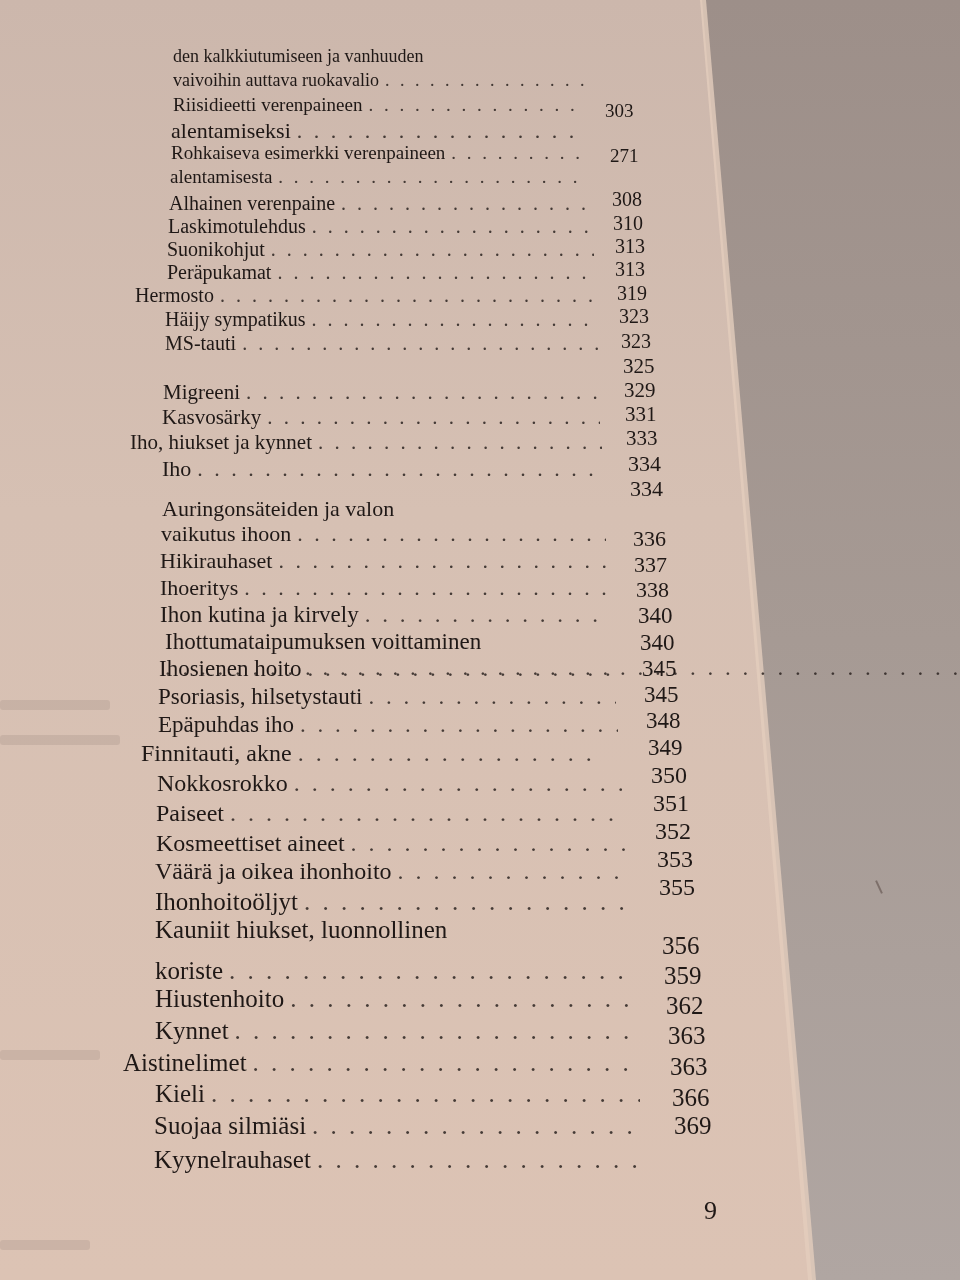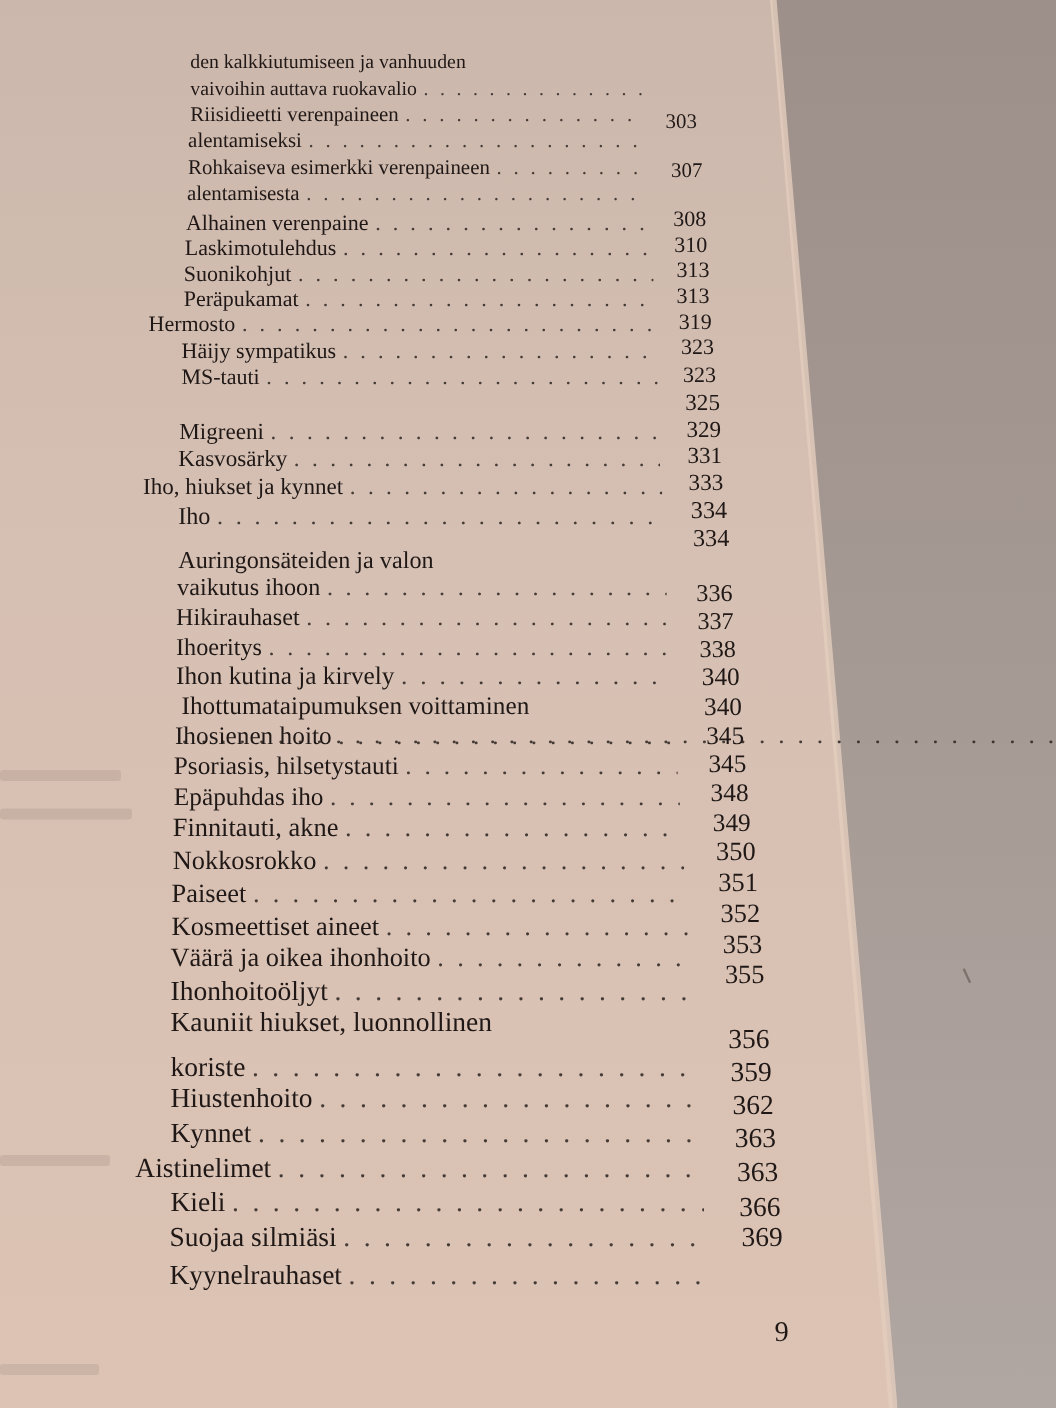--- a/index.html
+++ b/index.html
@@ -123,21 +123,21 @@
         <span class="toc-title">den kalkkiutumiseen ja vanhuuden</span>
       </div>
       <div class="toc-row" style="left: 173px; top: 70px; width: 417px; font-size: 18px;">
         <span class="toc-title">vaivoihin auttava ruokavalio</span>
         <span class="toc-dots"></span>
       </div>
       <div class="toc-row" style="left: 173px; top: 94px; width: 417px; font-size: 19px;">
         <span class="toc-title">Riisidieetti verenpaineen</span>
         <span class="toc-dots"></span>
       </div>
-      <div class="toc-row" style="left: 171px; top: 118px; width: 419px; font-size: 19px;">
+      <div class="toc-row" style="left: 171px; top: 118px; width: 419px; font-size: 22px;">
         <span class="toc-title">alentamiseksi</span>
         <span class="toc-dots"></span>
       </div>
       <div class="toc-row" style="left: 171px; top: 142px; width: 424px; font-size: 19px;">
         <span class="toc-title">Rohkaiseva esimerkki verenpaineen</span>
         <span class="toc-dots"></span>
       </div>
       <div class="toc-row" style="left: 170px; top: 166px; width: 425px; font-size: 19px;">
         <span class="toc-title">alentamisesta</span>
         <span class="toc-dots"></span>
@@ -214,21 +214,21 @@
         <span class="toc-dots"></span>
       </div>
       <div class="toc-row" style="left: 158px; top: 684px; width: 464px; font-size: 23px;">
         <span class="toc-title">Psoriasis, hilsetystauti</span>
         <span class="toc-dots"></span>
       </div>
       <div class="toc-row" style="left: 158px; top: 712px; width: 466px; font-size: 23px;">
         <span class="toc-title">Epäpuhdas iho</span>
         <span class="toc-dots"></span>
       </div>
-      <div class="toc-row" style="left: 157px; top: 740px; width: 469px; font-size: 24px;">
+      <div class="toc-row" style="left: 141px; top: 740px; width: 469px; font-size: 24px;">
         <span class="toc-title">Finnitauti, akne</span>
         <span class="toc-dots"></span>
       </div>
       <div class="toc-row" style="left: 156px; top: 800px; width: 474px; font-size: 24px;">
         <span class="toc-title">Paiseet</span>
         <span class="toc-dots"></span>
       </div>
       <div class="toc-row" style="left: 157px; top: 770px; width: 471px; font-size: 24px;">
         <span class="toc-title">Nokkosrokko</span>
         <span class="toc-dots"></span>
@@ -270,21 +270,21 @@
       </div>
       <div class="toc-row" style="left: 154px; top: 1112px; width: 494px; font-size: 25px;">
         <span class="toc-title">Suojaa silmiäsi</span>
         <span class="toc-dots"></span>
       </div>
       <div class="toc-row" style="left: 154px; top: 1146px; width: 496px; font-size: 25px;">
         <span class="toc-title">Kyynelrauhaset</span>
         <span class="toc-dots"></span>
       </div>
       <span class="toc-text" style="left: 605px; top: 100px; font-size: 19px; color: rgb(31, 24, 22); font-family: &quot;Liberation Serif&quot;, &quot;DejaVu Serif&quot;, serif;">303</span>
-      <span class="toc-text" style="left: 610px; top: 145px; font-size: 19px; color: rgb(31, 24, 22); font-family: &quot;Liberation Serif&quot;, &quot;DejaVu Serif&quot;, serif;">307</span>
+      <span class="toc-text" style="left: 610px; top: 145px; font-size: 19px; color: rgb(31, 24, 22); font-family: &quot;Liberation Serif&quot;, &quot;DejaVu Serif&quot;, serif;">271</span>
       <span class="toc-text" style="left: 612px; top: 188px; font-size: 20px; color: rgb(31, 24, 22); font-family: &quot;Liberation Serif&quot;, &quot;DejaVu Serif&quot;, serif;">308</span>
       <span class="toc-text" style="left: 613px; top: 212px; font-size: 20px; color: rgb(31, 24, 22); font-family: &quot;Liberation Serif&quot;, &quot;DejaVu Serif&quot;, serif;">310</span>
       <span class="toc-text" style="left: 615px; top: 235px; font-size: 20px; color: rgb(31, 24, 22); font-family: &quot;Liberation Serif&quot;, &quot;DejaVu Serif&quot;, serif;">313</span>
       <span class="toc-text" style="left: 615px; top: 258px; font-size: 20px; color: rgb(31, 24, 22); font-family: &quot;Liberation Serif&quot;, &quot;DejaVu Serif&quot;, serif;">313</span>
       <span class="toc-text" style="left: 617px; top: 282px; font-size: 20px; color: rgb(31, 24, 22); font-family: &quot;Liberation Serif&quot;, &quot;DejaVu Serif&quot;, serif;">319</span>
       <span class="toc-text" style="left: 619px; top: 305px; font-size: 20px; color: rgb(31, 24, 22); font-family: &quot;Liberation Serif&quot;, &quot;DejaVu Serif&quot;, serif;">323</span>
       <span class="toc-text" style="left: 621px; top: 330px; font-size: 20px; color: rgb(31, 24, 22); font-family: &quot;Liberation Serif&quot;, &quot;DejaVu Serif&quot;, serif;">323</span>
       <span class="toc-text" style="left: 623px; top: 354px; font-size: 21px; color: rgb(31, 24, 22); font-family: &quot;Liberation Serif&quot;, &quot;DejaVu Serif&quot;, serif;">325</span>
       <span class="toc-text" style="left: 624px; top: 378px; font-size: 21px; color: rgb(31, 24, 22); font-family: &quot;Liberation Serif&quot;, &quot;DejaVu Serif&quot;, serif;">329</span>
       <span class="toc-text" style="left: 625px; top: 402px; font-size: 21px; color: rgb(31, 24, 22); font-family: &quot;Liberation Serif&quot;, &quot;DejaVu Serif&quot;, serif;">331</span>

